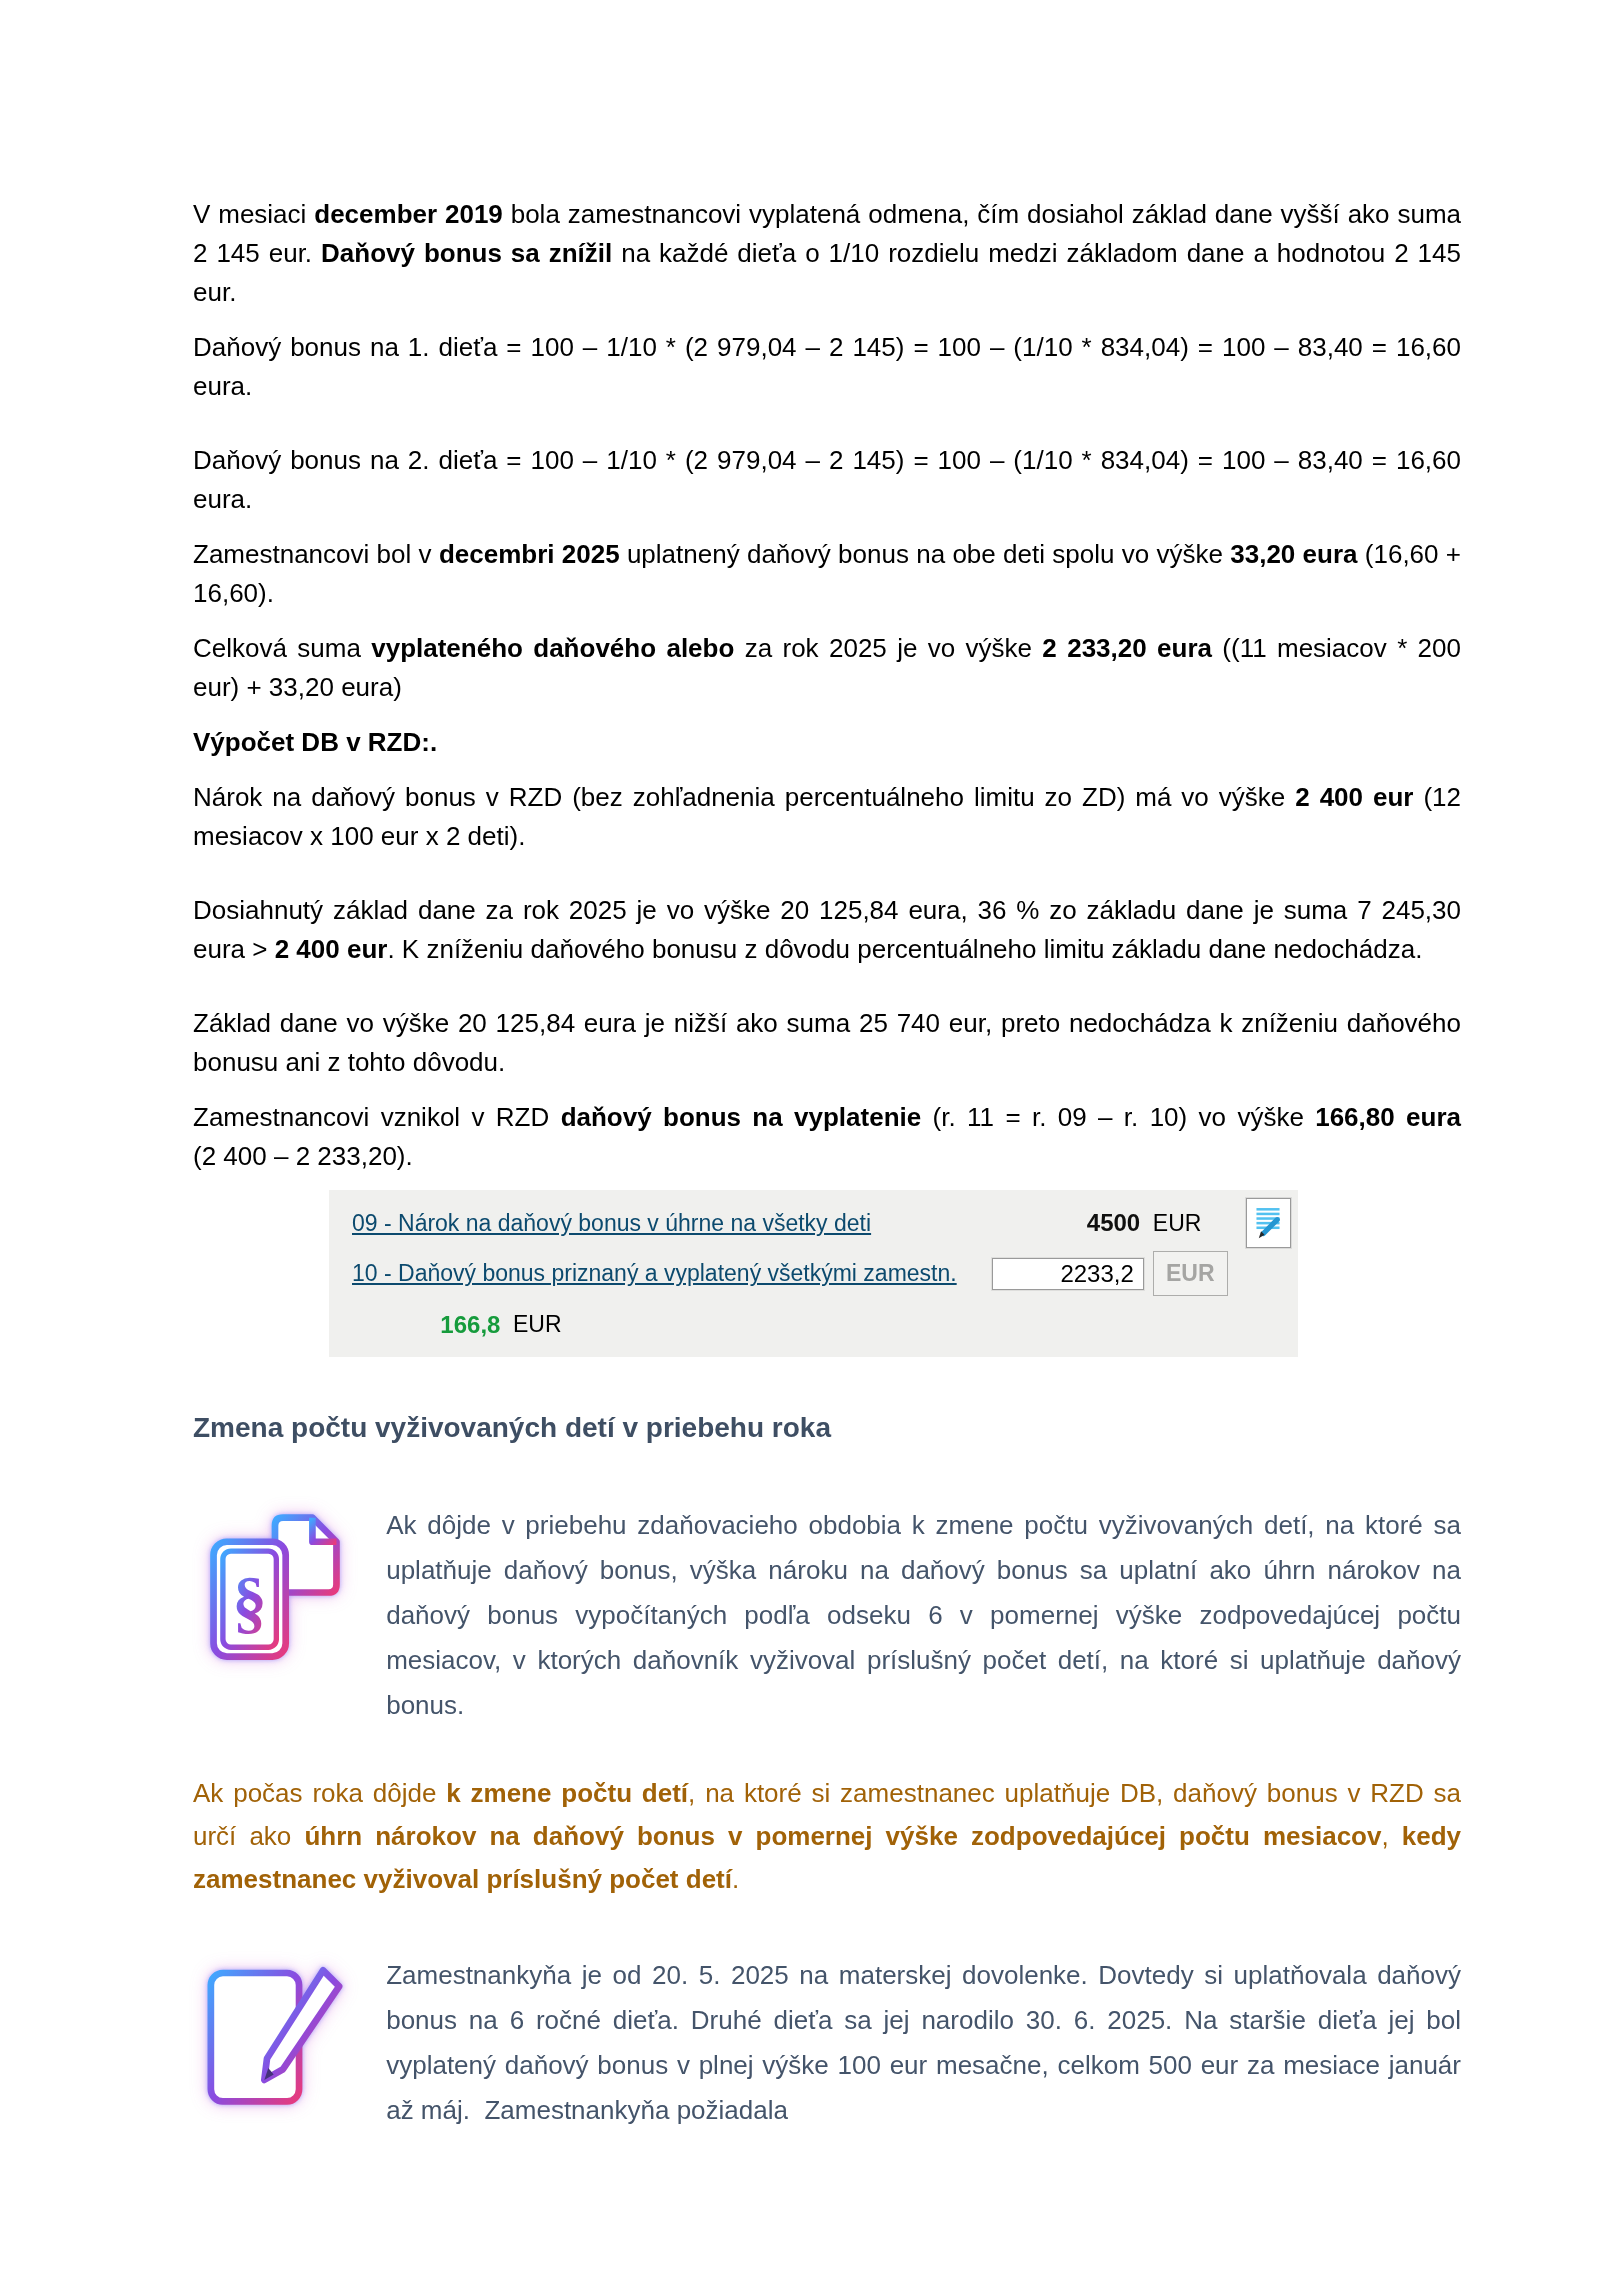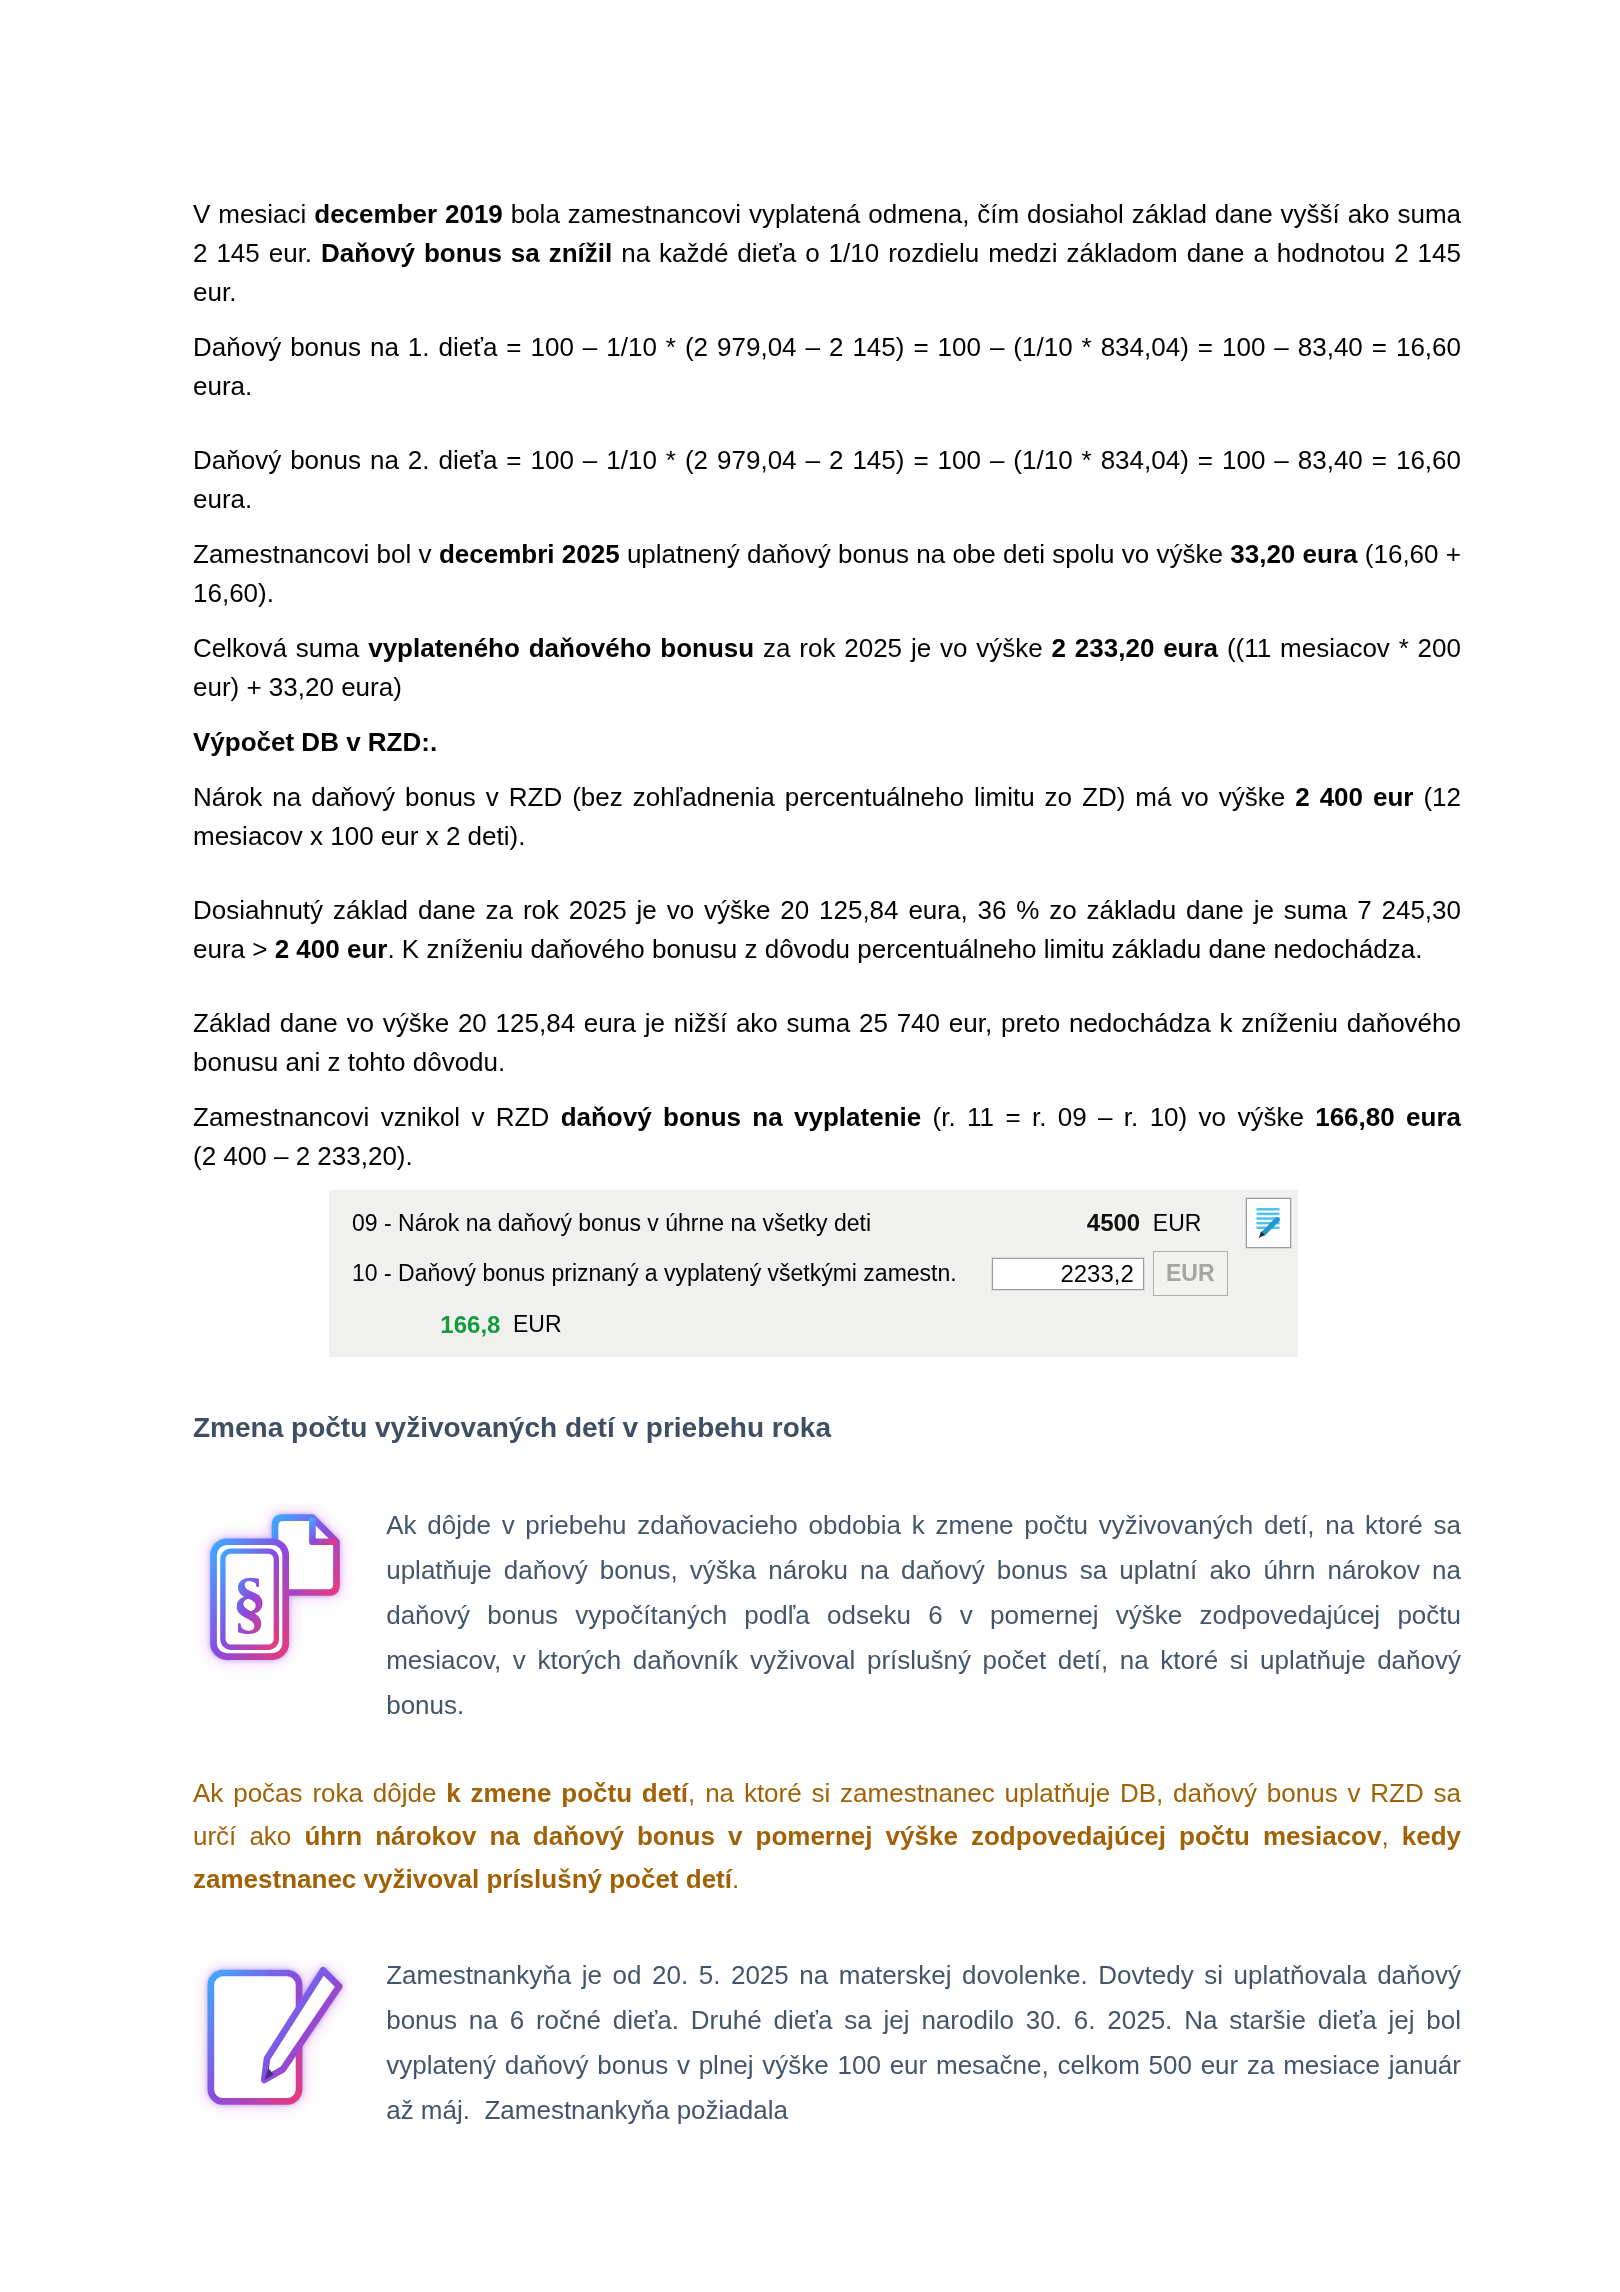--- a/index.html
+++ b/index.html
@@ -12,21 +12,21 @@
   .para{font-size:26px;line-height:39px;text-align:justify;margin:16px 0 0;}
   .para:first-child{margin-top:0;}
   .para.gap{margin-top:35px;}
   b{font-weight:bold;}
   
   .form-panel{
     margin:14.3px 0 0 136px;width:969px;background:#F0F0EE;
     box-sizing:border-box;padding:10.7px 7.2px 10.7px 23px;
   }
   .form-row{display:flex;align-items:center;margin:2.7px 0;}
-  .form-row .lbl{flex:1;font-size:23px;color:#000000;}
+  .form-row .lbl{flex:1;font-size:23px;color:#0c4a6e;text-decoration:underline;}
   .form-row .val{width:152px;text-align:right;font-size:24px;box-sizing:border-box;padding-right:3.6px;}
   .val-bold{font-weight:bold;color:#10100f;}
   .val-green{font-weight:bold;color:#169B3C;}
   .unitcol{width:90px;box-sizing:border-box;padding-left:9px;font-size:23px;}
   .iconcol{width:57px;display:flex;justify-content:flex-end;align-items:center;}
   .row-mid{height:57px;}
   .row-thin{height:39px;}
   .input-box{
     width:152px;height:32px;background:#fff;border:0.9px solid #9A9A9A;
     box-shadow:0 0 0 0.9px #DCDCDA;display:flex;align-items:center;justify-content:flex-end;
@@ -56,21 +56,21 @@
 </head>
 <body>
 
 <div class="page">
 
   <div>
       <p class="para"><span>V mesiaci </span><b>december 2019</b><span> bola zamestnancovi vyplatená odmena, čím dosiahol základ dane vyšší ako suma 2&nbsp;145 eur. </span><b>Daňový bonus sa znížil</b><span> na každé dieťa o 1/10 rozdielu medzi základom dane a hodnotou 2&nbsp;145 eur.</span></p>
       <p class="para"><span>Daňový bonus na 1. dieťa = 100 – 1/10 * (2&nbsp;979,04 – 2&nbsp;145) = 100 – (1/10 * 834,04) = 100 – 83,40 = 16,60 eura.</span></p>
       <p class="para gap"><span>Daňový bonus na 2. dieťa = 100 – 1/10 * (2&nbsp;979,04 – 2&nbsp;145) = 100 – (1/10 * 834,04) = 100 – 83,40 = 16,60 eura.</span></p>
       <p class="para"><span>Zamestnancovi bol v </span><b>decembri 2025</b><span> uplatnený daňový bonus na obe deti spolu vo výške </span><b>33,20 eura</b><span> (16,60 + 16,60).</span></p>
-      <p class="para"><span>Celková suma </span><b>vyplateného daňového bonusu</b><span> za rok 2025 je vo výške </span><b>2&nbsp;233,20 eura</b><span> ((11 mesiacov * 200 eur) + 33,20 eura)</span></p>
+      <p class="para"><span>Celková suma </span><b>vyplateného daňového alebo</b><span> za rok 2025 je vo výške </span><b>2&nbsp;233,20 eura</b><span> ((11 mesiacov * 200 eur) + 33,20 eura)</span></p>
       <p class="para"><b>Výpočet DB v RZD:.</b></p>
       <p class="para"><span>Nárok na daňový bonus v RZD (bez zohľadnenia percentuálneho limitu zo ZD) má vo výške </span><b>2&nbsp;400 eur</b><span> (12 mesiacov x 100 eur x 2 deti).</span></p>
       <p class="para gap"><span>Dosiahnutý základ dane za rok 2025 je vo výške 20&nbsp;125,84 eura, 36 % zo základu dane je suma 7&nbsp;245,30 eura &gt; </span><b>2&nbsp;400 eur</b><span>. K zníženiu daňového bonusu z dôvodu percentuálneho limitu základu dane nedochádza.</span></p>
       <p class="para gap"><span>Základ dane vo výške 20&nbsp;125,84 eura je nižší ako suma 25&nbsp;740 eur, preto nedochádza k zníženiu daňového bonusu ani z tohto dôvodu.</span></p>
       <p class="para"><span>Zamestnancovi vznikol v RZD </span><b>daňový bonus na vyplatenie</b><span> (r. 11 = r. 09 – r. 10) vo výške </span><b>166,80 eura</b><span> (2&nbsp;400 – 2&nbsp;233,20).</span></p>
     </div>
 
   <div class="form-panel">
     <div class="form-row row-thin">
       <span class="lbl">09 - Nárok na daňový bonus v úhrne na všetky deti</span>

